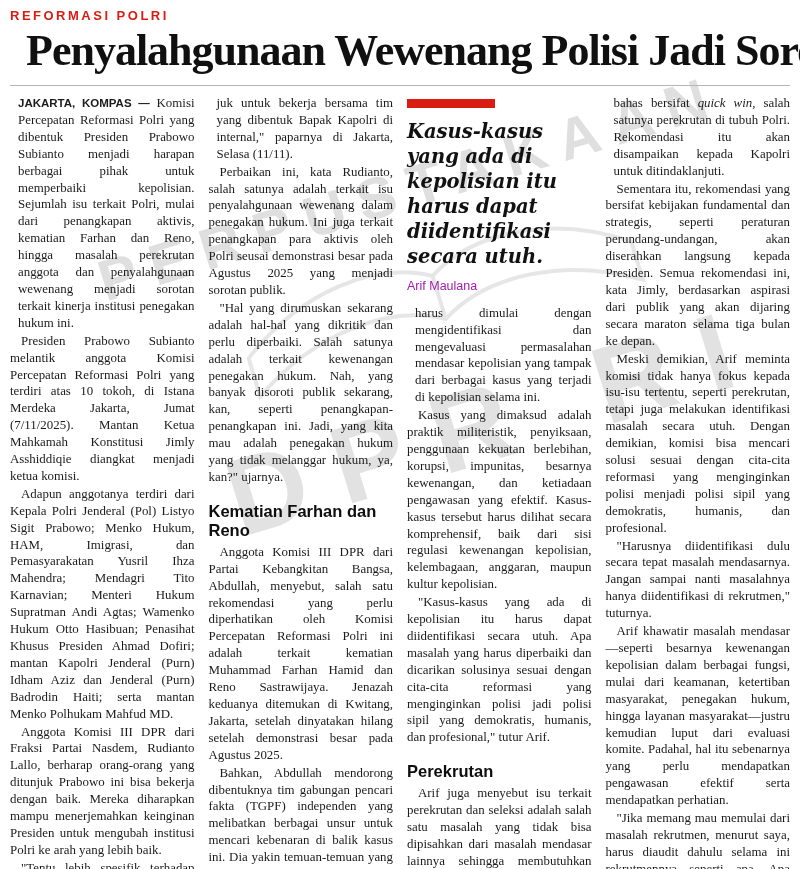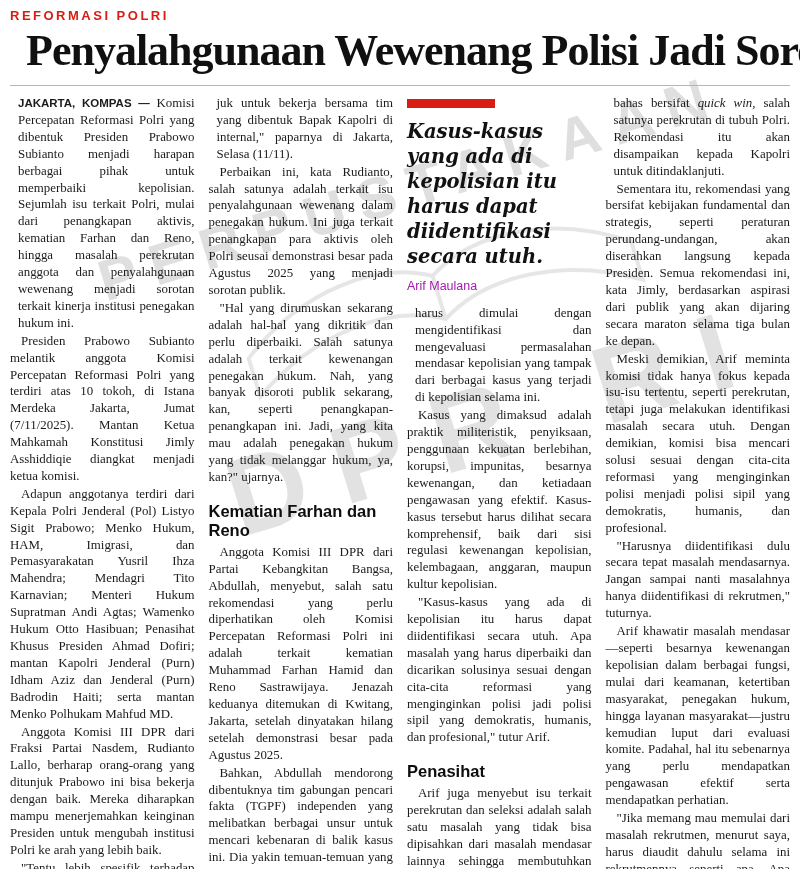--- a/index.html
+++ b/index.html
@@ -151,21 +151,21 @@
 
     <div class="col">
       <div class="pull-quote">
         <div class="pq-bar"></div>
         <p class="pq-text">Kasus-kasus yang ada di kepolisian itu harus dapat diidentifikasi secara utuh.</p>
         <div class="pq-attr">Arif Maulana</div>
       </div>
       <p class="body-para no-indent">harus dimulai dengan mengidentifikasi dan mengevaluasi permasalahan mendasar kepolisian yang tampak dari berbagai kasus yang terjadi di kepolisian selama ini.</p>
       <p class="body-para">Kasus yang dimaksud adalah praktik militeristik, penyiksaan, penggunaan kekuatan berlebihan, korupsi, impunitas, besarnya kewenangan, dan ketiadaan pengawasan yang efektif. Kasus-kasus tersebut harus dilihat secara komprehensif, baik dari sisi regulasi kewenangan kepolisian, kelembagaan, anggaran, maupun kultur kepolisian.</p>
       <p class="body-para">"Kasus-kasus yang ada di kepolisian itu harus dapat diidentifikasi secara utuh. Apa masalah yang harus diperbaiki dan dicarikan solusinya sesuai dengan cita-cita reformasi yang menginginkan polisi jadi polisi sipil yang demokratis, humanis, dan profesional," tutur Arif.</p>
-      <h3 class="subhead">Penasihat</h3>
+      <h3 class="subhead">Perekrutan</h3>
       <p class="body-para">Arif juga menyebut isu terkait perekrutan dan seleksi adalah salah satu masalah yang tidak bisa dipisahkan dari masalah mendasar lainnya sehingga membutuhkan solusi komprehensif. Isu ini juga sebelumnya disebutkan oleh Jimly setelah pelantikan.</p>
 
     </div>
 
     <div class="col">
       <p class="body-para no-indent"><span>bahas bersifat </span><em>quick win</em><span>, salah satunya perekrutan di tubuh Polri. Rekomendasi itu akan disampaikan kepada Kapolri untuk ditindaklanjuti.</span></p>
       <p class="body-para">Sementara itu, rekomendasi yang bersifat kebijakan fundamental dan strategis, seperti peraturan perundang-undangan, akan diserahkan langsung kepada Presiden. Semua rekomendasi ini, kata Jimly, berdasarkan aspirasi dari publik yang akan dijaring secara maraton selama tiga bulan ke depan.</p>
       <p class="body-para">Meski demikian, Arif meminta komisi tidak hanya fokus kepada isu-isu tertentu, seperti perekrutan, tetapi juga melakukan identifikasi masalah secara utuh. Dengan demikian, komisi bisa mencari solusi sesuai dengan cita-cita reformasi yang menginginkan polisi menjadi polisi sipil yang demokratis, humanis, dan profesional.</p>
       <p class="body-para">"Harusnya diidentifikasi dulu secara tepat masalah mendasarnya. Jangan sampai nanti masalahnya hanya diidentifikasi di rekrutmen," tuturnya.</p>
       <p class="body-para">Arif khawatir masalah mendasar—seperti besarnya kewenangan kepolisian dalam berbagai fungsi, mulai dari keamanan, ketertiban masyarakat, penegakan hukum, hingga layanan masyarakat—justru kemudian luput dari evaluasi komite. Padahal, hal itu sebenarnya yang perlu mendapatkan pengawasan efektif serta mendapatkan perhatian.</p>

